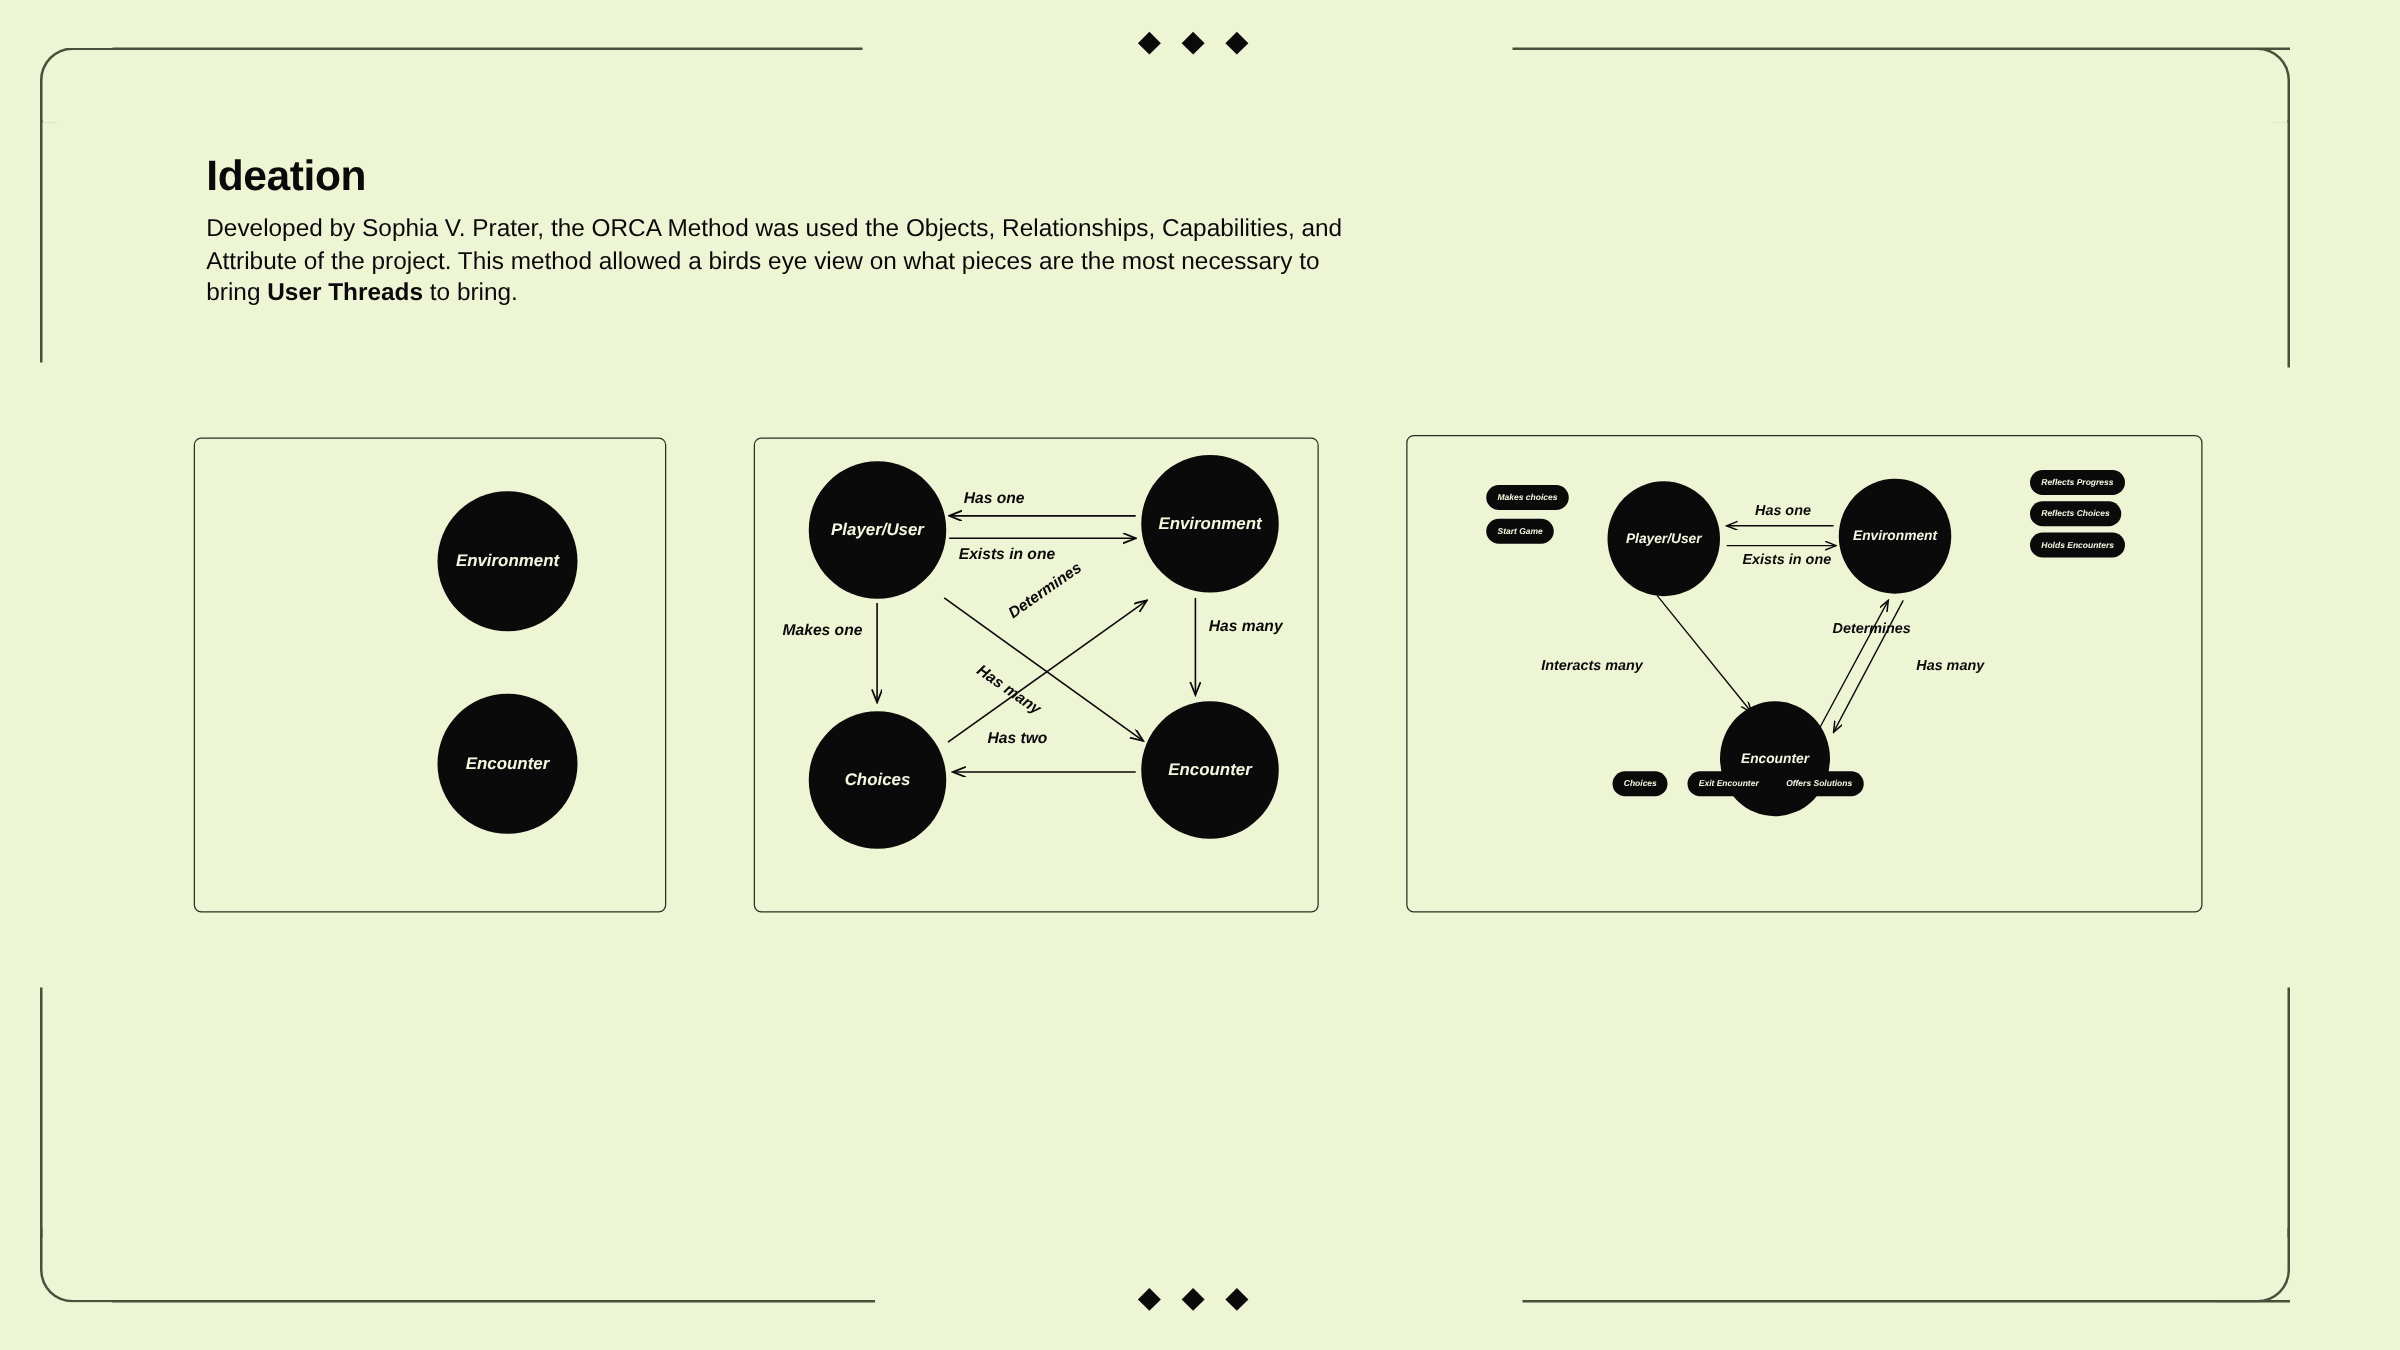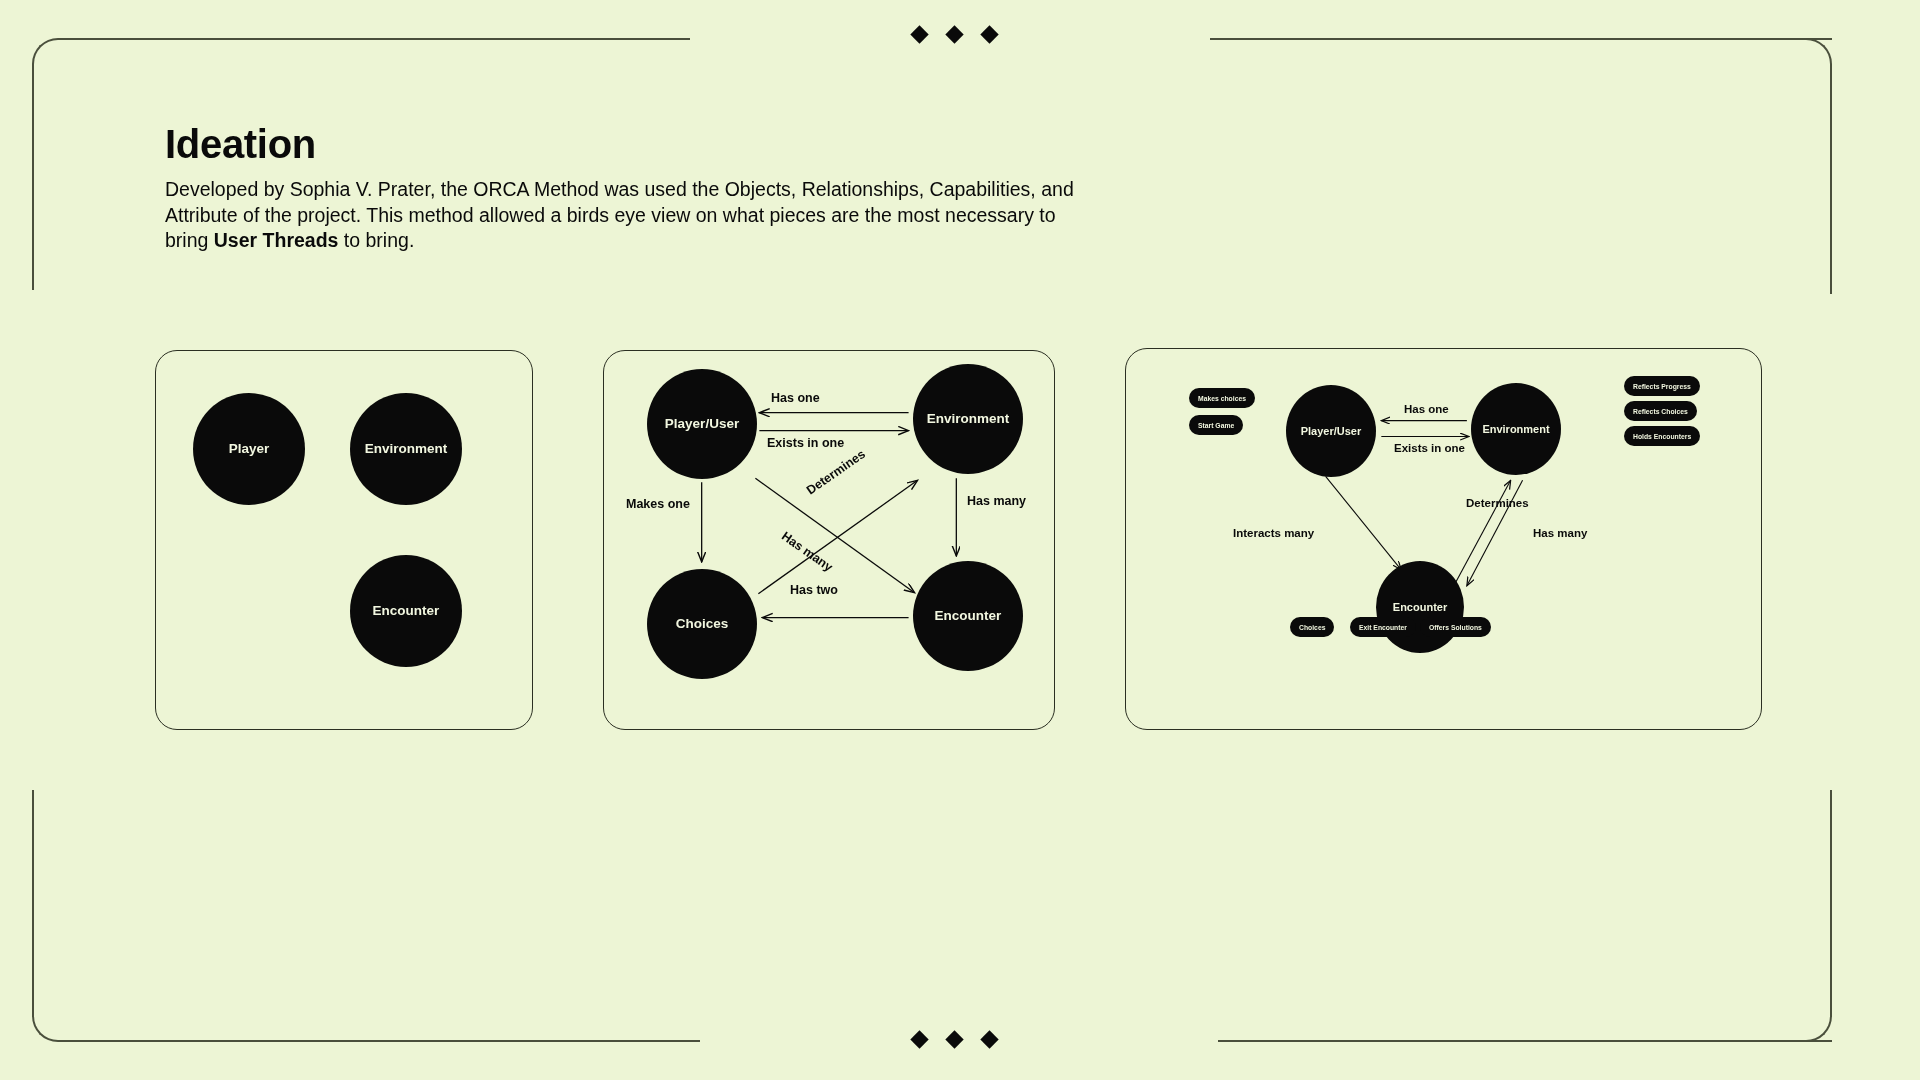--- a/index.html
+++ b/index.html
@@ -59,39 +59,40 @@
   #diamonds-bottom { left: 913px; top: 1033px; }
   .diamond {
     width: 13px; height: 13px;
     background: #0a0a0a;
     transform: rotate(45deg);
   }
 
   
   #header { position: absolute; left: 165px; top: 122px; width: 1000px; }
   #page-title {
-    font-size: 40px;
+    font-size: 34px;
     font-weight: 700;
     letter-spacing: -0.3px;
     margin-bottom: 10px;
   }
   #page-description {
     font-size: 19.5px;
     line-height: 1.32;
     font-weight: 400;
     max-width: 935px;
   }
   #page-description b { font-weight: 700; }
 
   
   .card {
     position: absolute;
     border: 1.6px solid #2b2f22;
-    border-radius: 22px;
+    border-radius: 6px;
     background: transparent;
+    font-style: italic;
   }
   #card-objects   { left: 155px;  top: 350px; width: 378px; height: 380px; }
   #card-relations { left: 603px;  top: 350px; width: 452px; height: 380px; }
   #card-capabilities { left: 1125px; top: 348px; width: 637px; height: 382px; }
 
   
   .node {
     position: absolute;
     background: #0a0a0a;
     border-radius: 50%;
@@ -191,23 +192,20 @@
   <div class="diamond"></div>
   <div class="diamond"></div>
 </div>
 
 <div id="header">
   <h1 id="page-title">Ideation</h1>
   <p id="page-description"><span>Developed by Sophia V. Prater, the ORCA Method was used the Objects, Relationships, Capabilities, and Attribute of the project. This method allowed a birds eye view on what pieces are the most necessary to bring </span><b>User Threads</b><span> to bring.</span></p>
 </div>
 
 <div class="card" id="card-objects">
-  <div class="node c1-node" id="node-player">
-    <span>Player</span>
-  </div>
   <div class="node c1-node" id="node-environment">
     <span>Environment</span>
   </div>
   <div class="node c1-node" id="node-encounter">
     <span>Encounter</span>
   </div>
 </div>
 
 <div class="card" id="card-relations">
 

